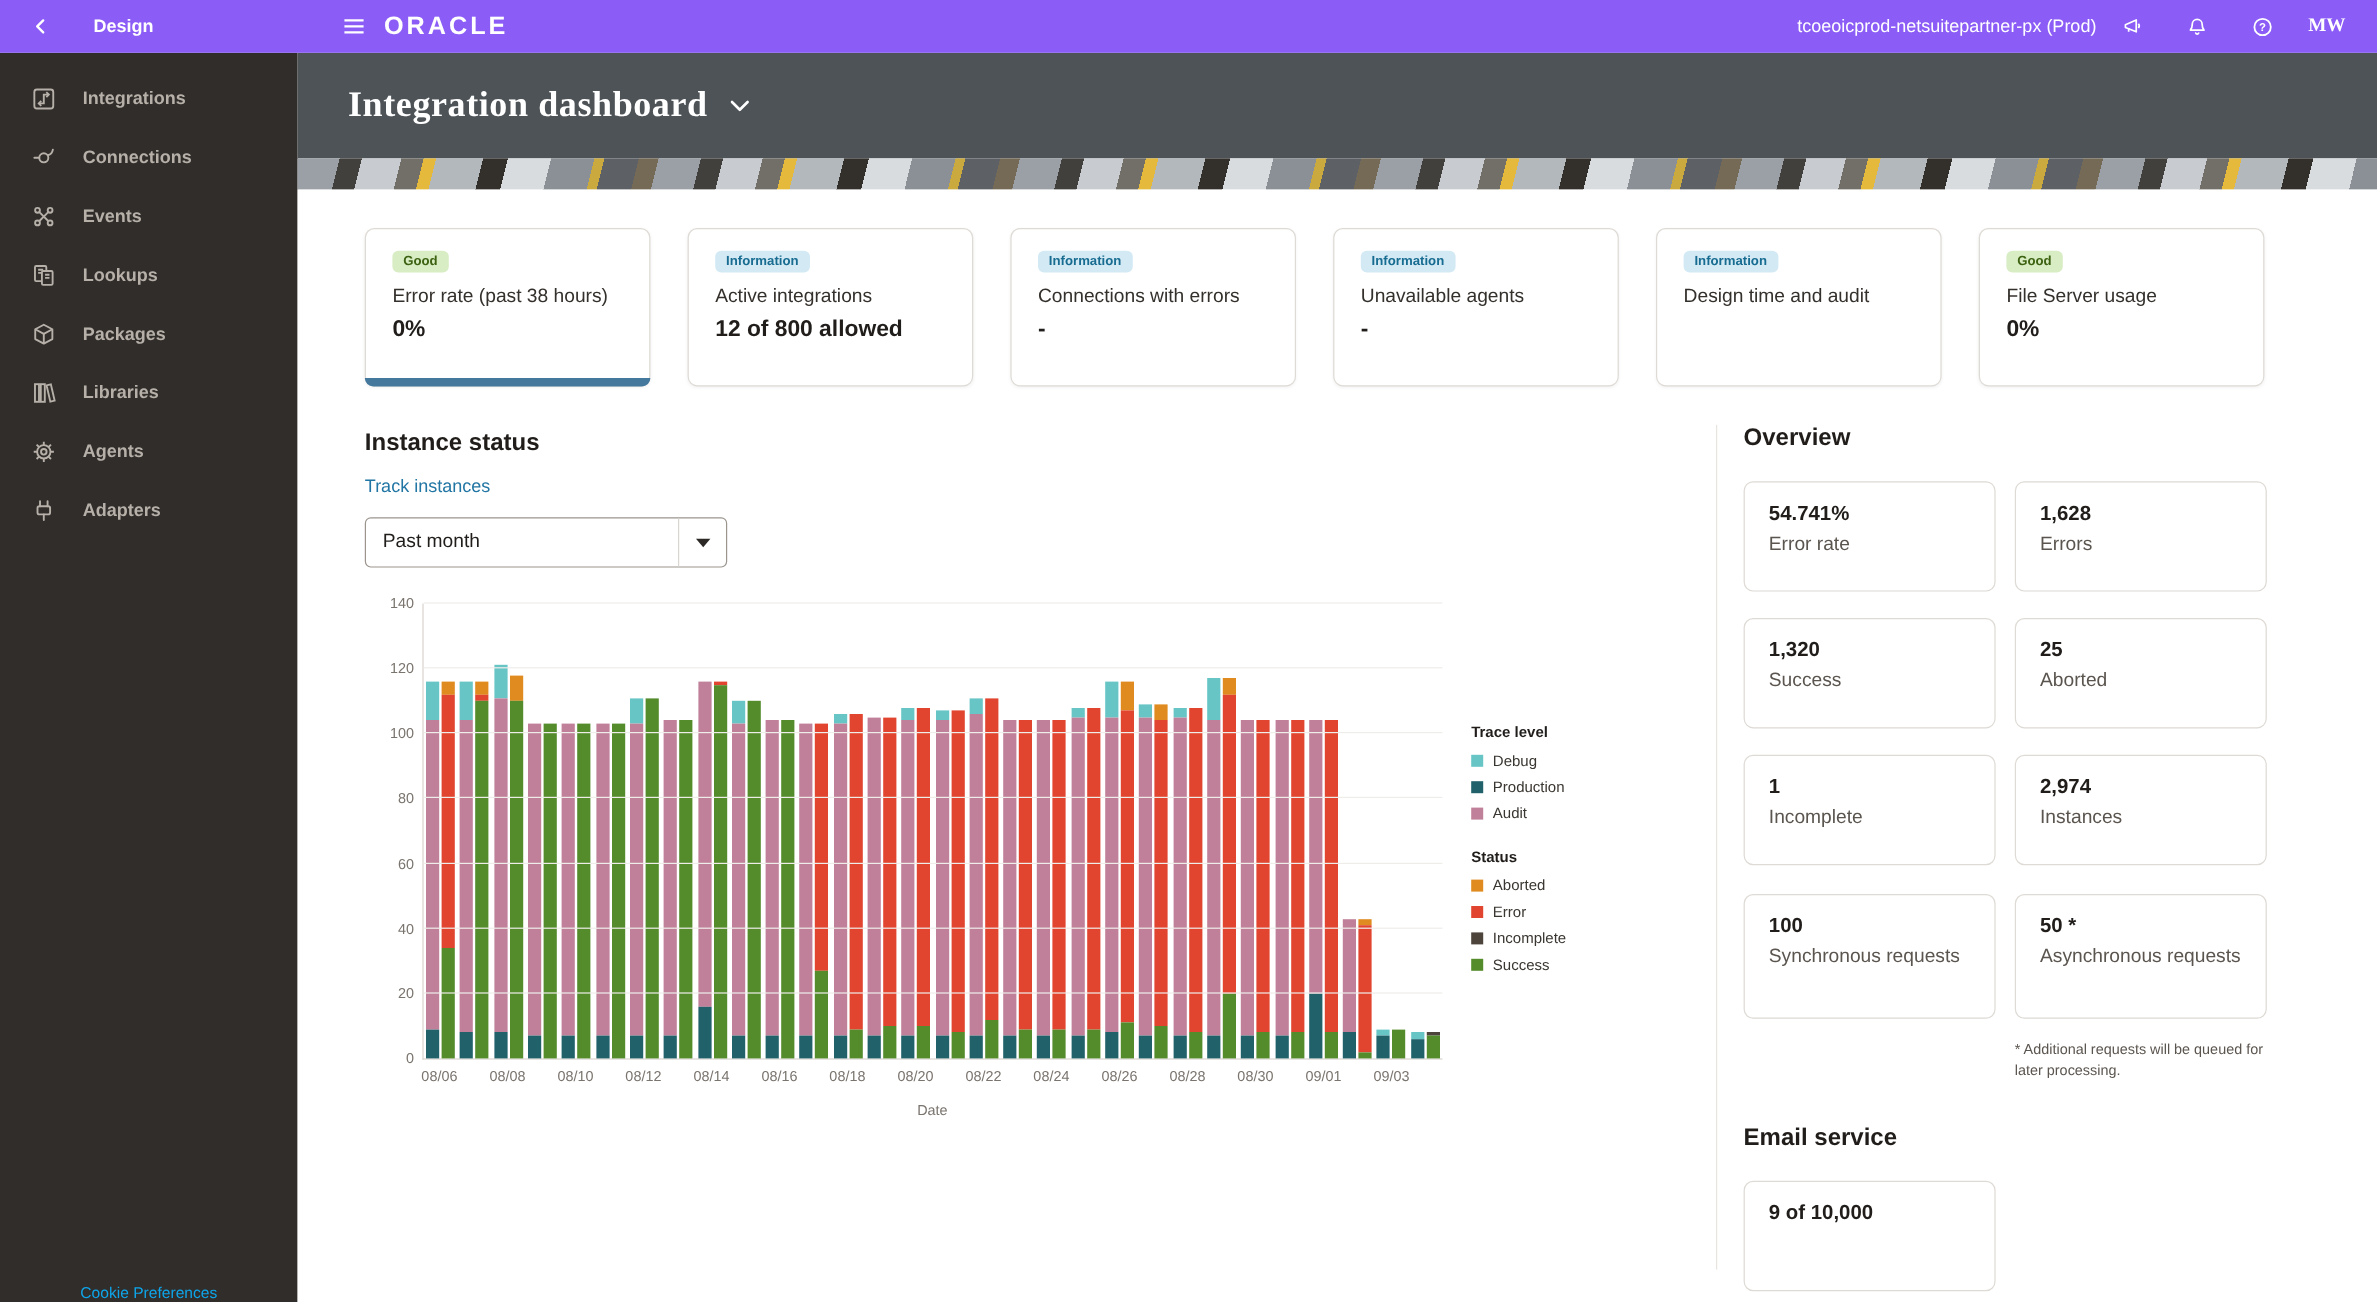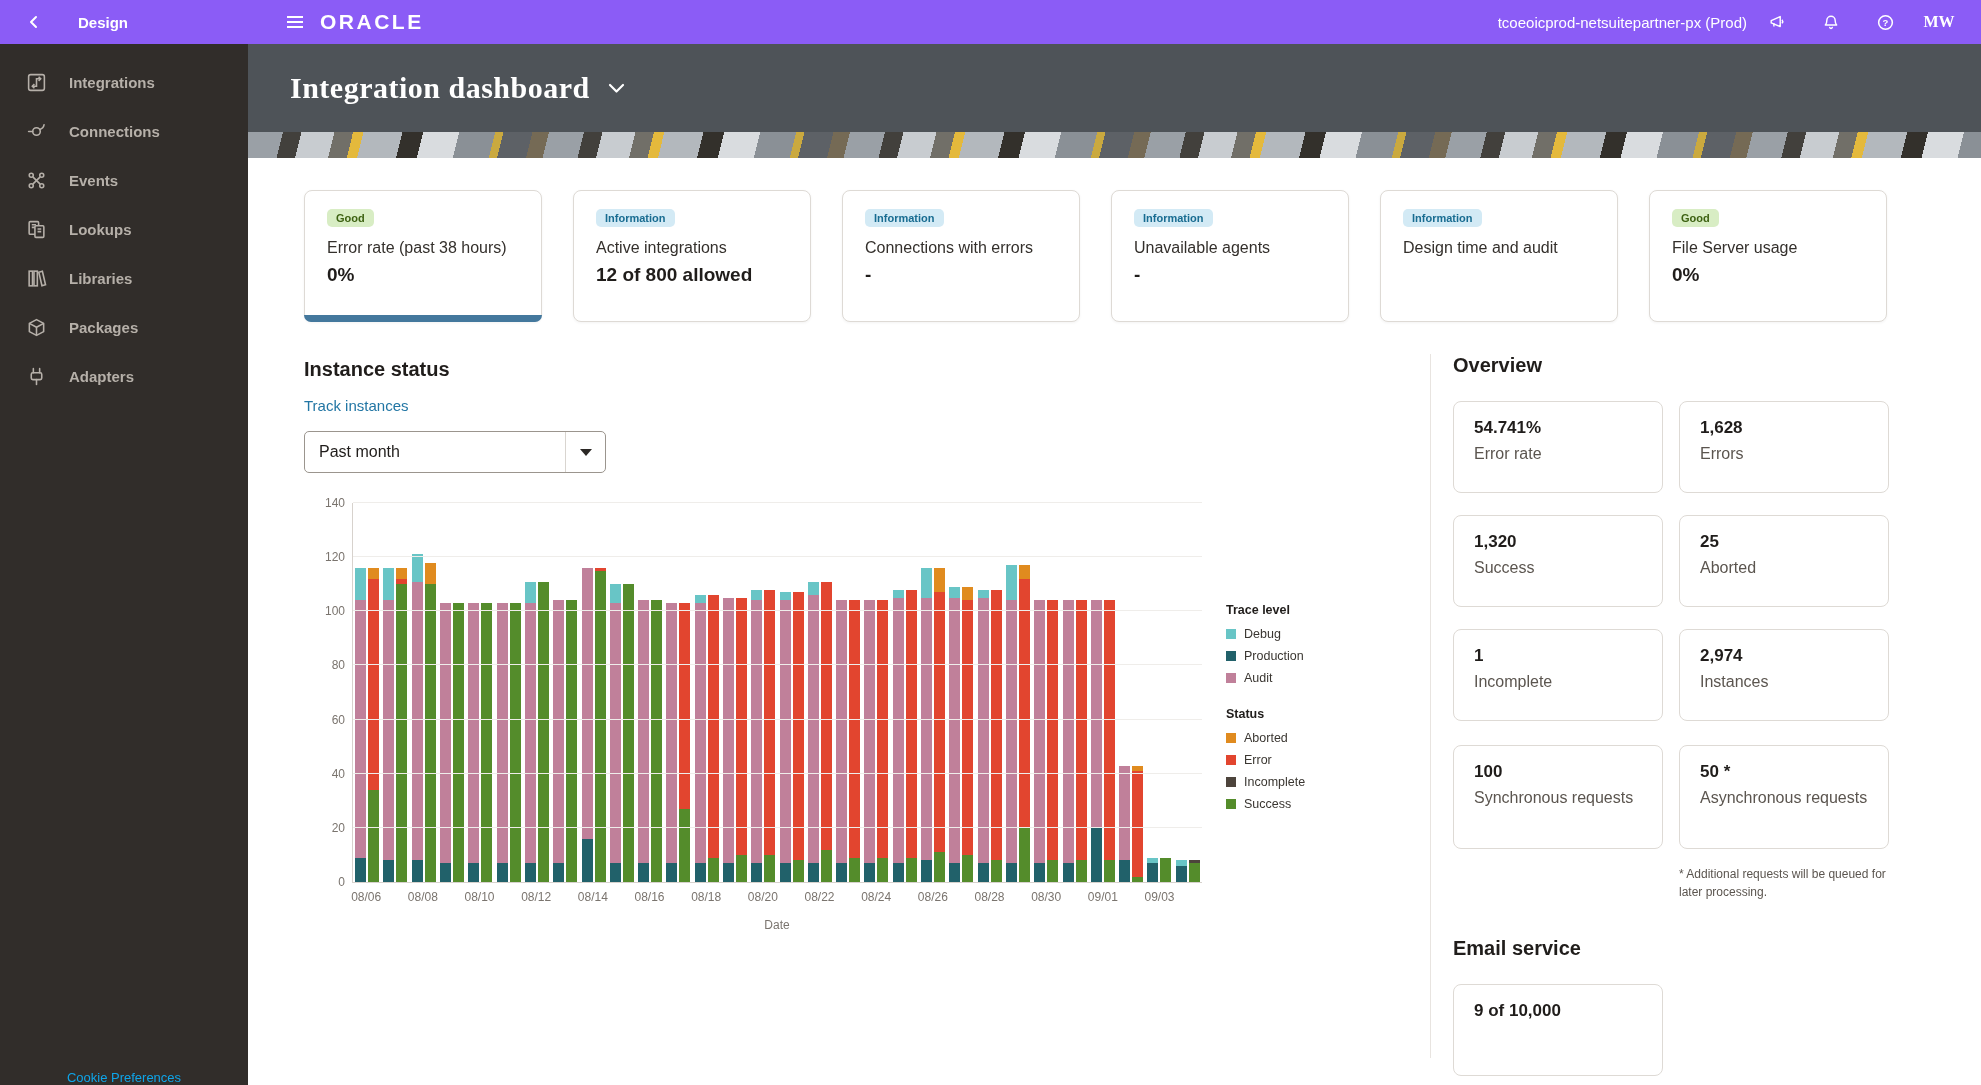--- a/index.html
+++ b/index.html
@@ -199,37 +199,47 @@
           <rect x="3" y="2.5" width="9" height="12" rx="1"></rect>
           <path d="M5.5 5.5h4M5.5 8h4"></path>
           <rect x="8.5" y="6.5" width="8.5" height="11" rx="1" fill="#312d2a"></rect>
           <path d="M11 9.5h3.5M11 12h3.5"></path>
         </g>
       </svg>
     <span>Lookups</span>
   </div>
   <div class="side-item">
     <svg width="21" height="21" viewBox="0 0 20 20">
+        <g fill="none" stroke="#b6b0a9" stroke-width="1.5" stroke-linejoin="round">
+          <path d="M10 2.5l6.8 3.6v7.8L10 17.5l-6.8-3.6V6.1z"></path>
+          <path d="M3.2 6.1L10 9.8l6.8-3.7"></path>
+          <path d="M10 9.8v7.7"></path>
+        </g>
+      </svg>
+    <span>Packages</span>
+  </div>
+  <div class="side-item">
+    <svg width="21" height="21" viewBox="0 0 20 20">
         <g fill="none" stroke="#b6b0a9" stroke-width="1.5">
           <rect x="3" y="3" width="3.2" height="14"></rect>
           <rect x="7.6" y="3" width="3.2" height="14"></rect>
           <path d="M12.2 4l3.4-.9 3 12.9-3.4.9z"></path>
         </g>
       </svg>
     <span>Libraries</span>
   </div>
   <div class="side-item">
     <svg width="21" height="21" viewBox="0 0 20 20">
-        <g fill="none" stroke="#b6b0a9" stroke-width="1.5" stroke-linejoin="round">
-          <path d="M10 2.5l6.8 3.6v7.8L10 17.5l-6.8-3.6V6.1z"></path>
-          <path d="M3.2 6.1L10 9.8l6.8-3.7"></path>
-          <path d="M10 9.8v7.7"></path>
-        </g>
-      </svg>
-    <span>Packages</span>
+        <g fill="none" stroke="#b6b0a9" stroke-width="1.5">
+          <circle cx="10" cy="10" r="5.3"></circle>
+          <circle cx="10" cy="10" r="2.2"></circle>
+          <path d="M10 2v2.6M10 15.4V18M2 10h2.6M15.4 10H18M4.3 4.3l1.9 1.9M13.8 13.8l1.9 1.9M15.7 4.3l-1.9 1.9M6.2 13.8l-1.9 1.9"></path>
+        </g>
+      </svg>
+    <span>Agents</span>
   </div>
   <div class="side-item">
     <svg width="21" height="21" viewBox="0 0 20 20">
         <g fill="none" stroke="#b6b0a9" stroke-width="1.5" stroke-linecap="round">
           <path d="M7 2.5v4M13 2.5v4"></path>
           <rect x="5" y="6.5" width="10" height="6.5" rx="1.5"></rect>
           <path d="M10 13v4.5"></path>
         </g>
       </svg>
     <span>Adapters</span>

